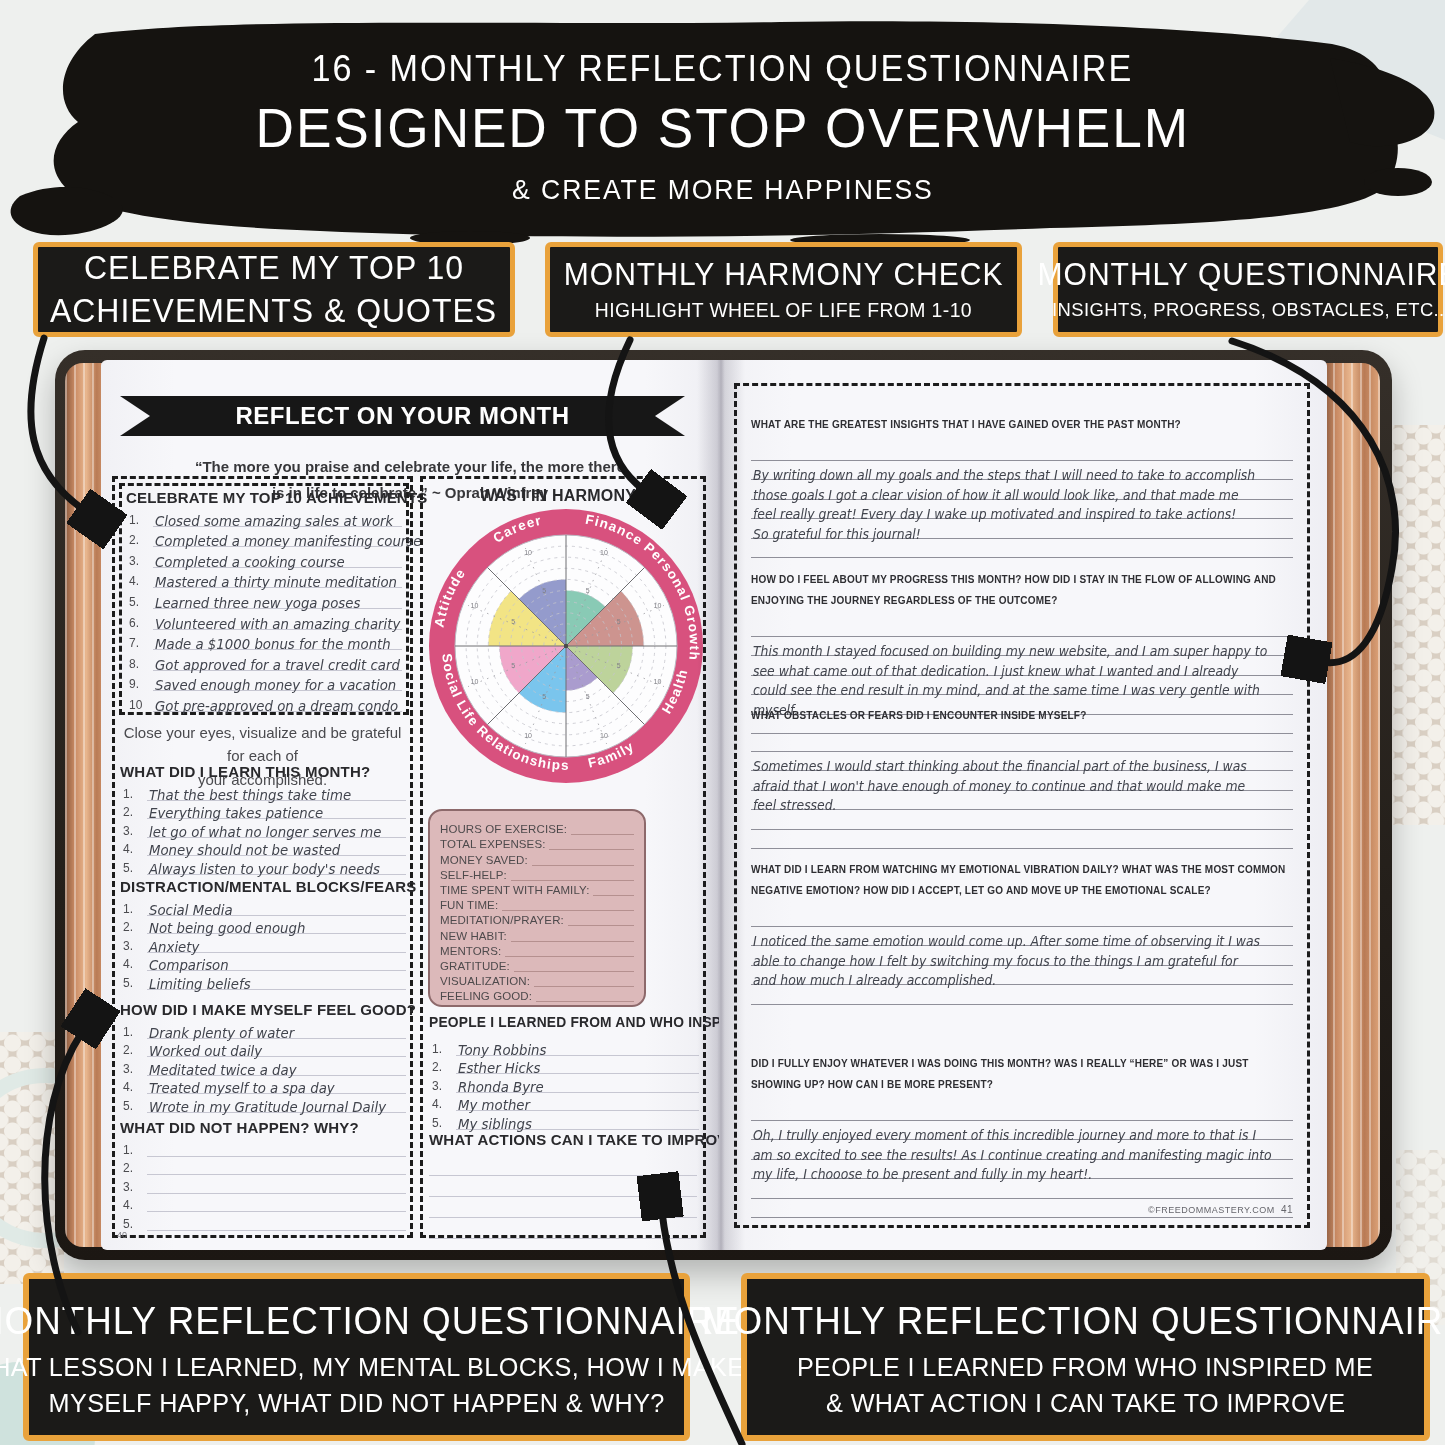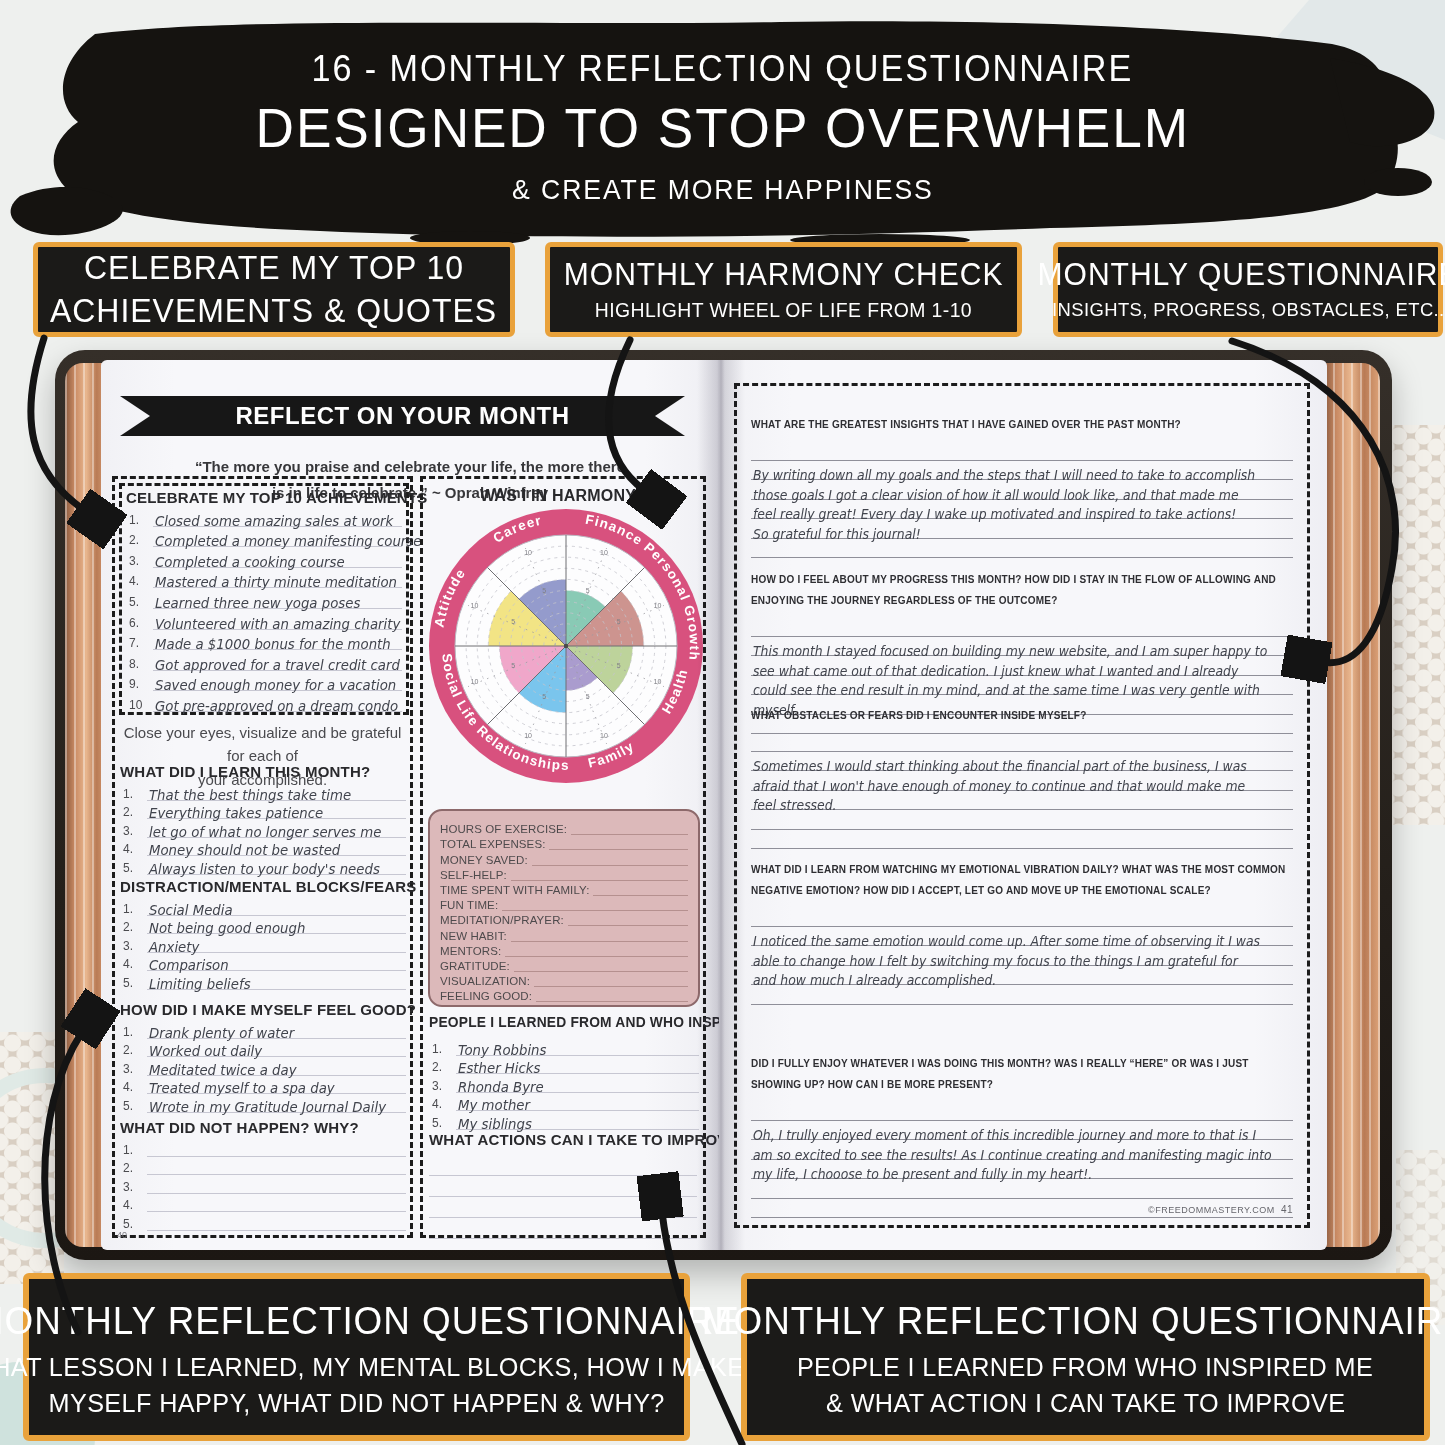--- a/index.html
+++ b/index.html
@@ -387,21 +387,21 @@
             </defs>
             <text font-size="13.5" font-weight="bold" fill="#ffffff" letter-spacing="1.2"><textPath href="#wlTop" startOffset="60.2%" text-anchor="middle">Finance</textPath></text>
             <text font-size="13.5" font-weight="bold" fill="#ffffff" letter-spacing="1.2"><textPath href="#wlTop" startOffset="80.7%" text-anchor="middle">Personal Growth</textPath></text>
             <text font-size="13.5" font-weight="bold" fill="#ffffff" letter-spacing="1.2"><textPath href="#wlBot" startOffset="80.7%" text-anchor="middle">Health</textPath></text>
             <text font-size="13.5" font-weight="bold" fill="#ffffff" letter-spacing="1.2"><textPath href="#wlBot" startOffset="60.2%" text-anchor="middle">Family</textPath></text>
             <text font-size="13.5" font-weight="bold" fill="#ffffff" letter-spacing="1.2"><textPath href="#wlBot" startOffset="39.8%" text-anchor="middle">Relationships</textPath></text>
             <text font-size="13.5" font-weight="bold" fill="#ffffff" letter-spacing="1.2"><textPath href="#wlBot" startOffset="19.3%" text-anchor="middle">Social Life</textPath></text>
             <text font-size="13.5" font-weight="bold" fill="#ffffff" letter-spacing="1.2"><textPath href="#wlTop" startOffset="19.3%" text-anchor="middle">Attitude</textPath></text>
             <text font-size="13.5" font-weight="bold" fill="#ffffff" letter-spacing="1.2"><textPath href="#wlTop" startOffset="39.8%" text-anchor="middle">Career</textPath></text>
           </svg>
-        <div class="abs tracker" style="left:5px;top:330px;width:272px;height:198px;">
+        <div class="abs tracker" style="left:5px;top:330px;width:218px;height:198px;">
           <div id="trackerRows">
               <div class="trow">
                 <span class="tlabel">HOURS OF EXERCISE:</span>
                 <span class="tline"></span>
               </div>
               <div class="trow">
                 <span class="tlabel">TOTAL EXPENSES:</span>
                 <span class="tline"></span>
               </div>
               <div class="trow">

